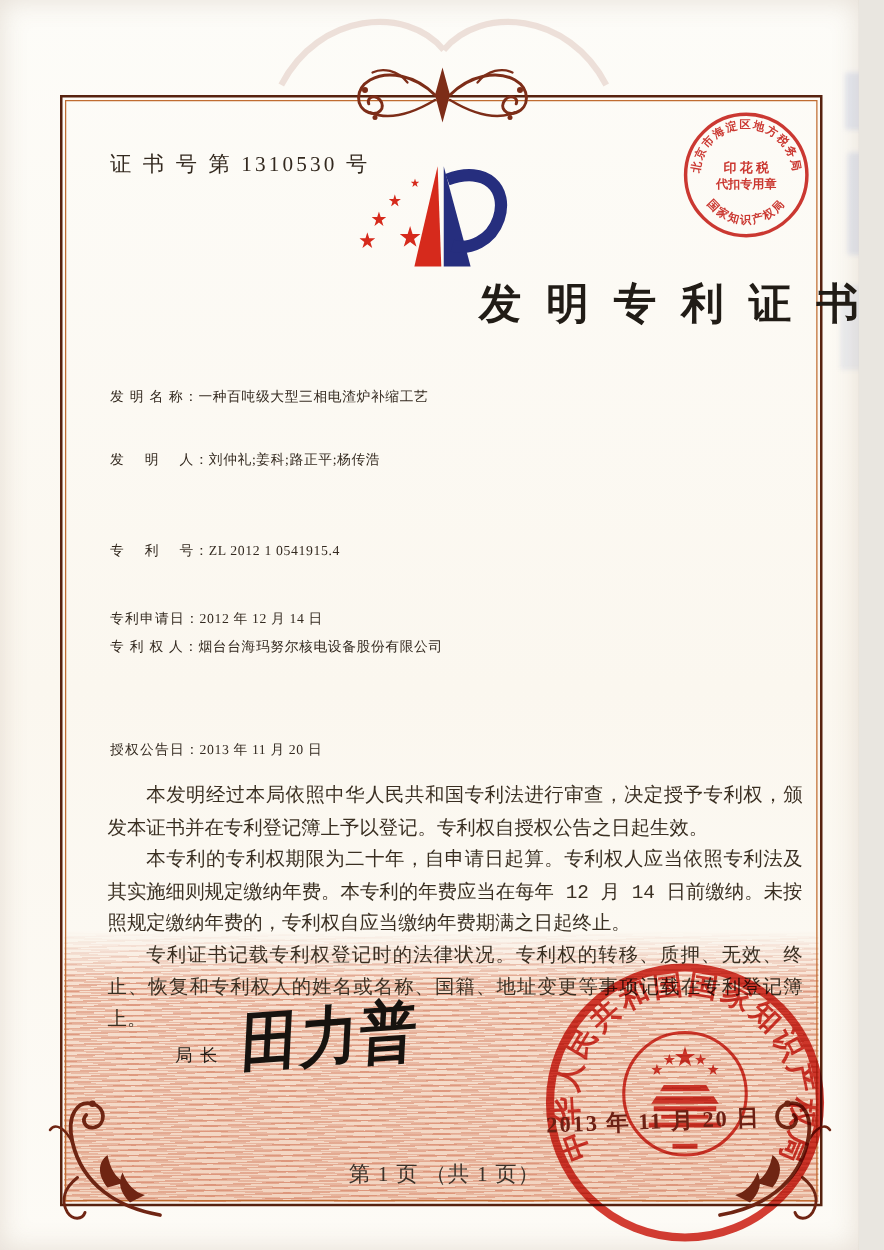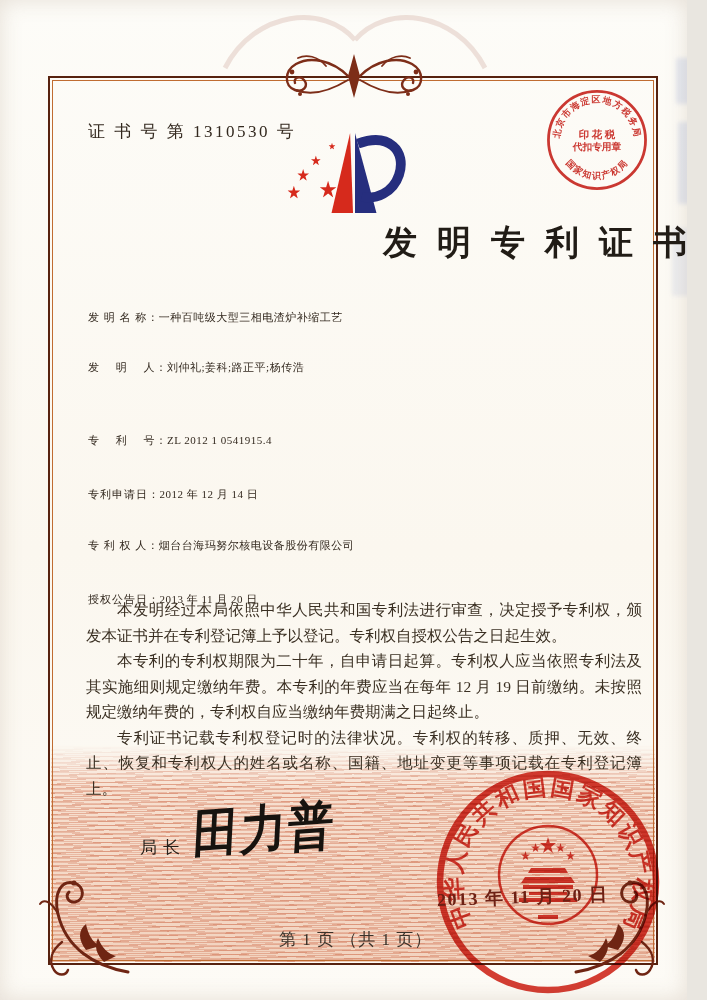--- a/index.html
+++ b/index.html
@@ -22,23 +22,23 @@
       linear-gradient(180deg,#f8e3d4,#f2d3bf);
     -webkit-mask-image:linear-gradient(to bottom,transparent,#000 42px);
     mask-image:linear-gradient(to bottom,transparent,#000 42px);
   }
   
   .cert-no{left:88px;top:120px;font-size:17px;letter-spacing:2.5px;z-index:4;}
   .title{left:0;top:220px;width:707px;text-align:right;font-size:34px;font-weight:bold;
     letter-spacing:20px;text-indent:20px;color:#211c16;z-index:4;}
   .field{left:88px;width:560px;font-size:11px;z-index:4;letter-spacing:0.5px;white-space:nowrap;}
   .field .flabel{letter-spacing:1px;}
-  .paras{left:86px;top:597px;width:556px;z-index:4;}
+  .paras{left:86px;top:625px;width:556px;z-index:4;font-family:Liberation Mono, monospace;}
   .paras p{margin:0;font-size:15.5px;line-height:25.5px;text-align:justify;text-indent:2em;color:#3a2f22;}
-  .director{left:140px;top:836px;font-size:17px;letter-spacing:6px;z-index:4;color:#26201a;}
+  .director{left:140px;top:836px;font-size:14px;letter-spacing:6px;z-index:4;color:#26201a;}
   .signature{left:193px;top:800px;font-size:52px;font-weight:bold;color:#17130f;z-index:4;
     font-family:"DejaVu Serif","Liberation Serif",serif;
     transform:rotate(-4deg) skewX(-7deg) scaleX(0.88);transform-origin:left center;letter-spacing:2px;}
   .footer{left:279px;top:928px;font-size:17px;letter-spacing:1px;z-index:4;color:#3a322a;}
   .seal-date{left:437px;top:885px;font-size:18px;font-weight:bold;color:#6d2014;z-index:6;
     letter-spacing:1.5px;transform:rotate(-2deg);white-space:nowrap;}
   
   .logo{left:284px;top:130px;z-index:4;}
   .big-seal{left:433px;top:767px;z-index:5;opacity:0.88;mix-blend-mode:multiply;}
   .tax-stamp{left:545px;top:88px;z-index:5;opacity:0.9;mix-blend-mode:multiply;}
@@ -147,30 +147,30 @@
   </div>
   <div class="abs field" style="top:360px;">
     <span class="flabel">发　 明　 人</span><span>：</span><span class="fvalue">刘仲礼;姜科;路正平;杨传浩</span>
   </div>
   <div class="abs field" style="top:433px;">
     <span class="flabel">专　 利　 号</span><span>：</span><span class="fvalue">ZL 2012 1 0541915.4</span>
   </div>
   <div class="abs field" style="top:442px;margin-top:45px;">
     <span class="flabel">专利申请日</span><span>：</span><span class="fvalue">2012 年 12 月 14 日</span>
   </div>
-  <div class="abs field" style="top:538px;">
+  <div class="abs field" style="top:510px;">
     <span class="flabel">专 利 权 人</span><span>：</span><span class="fvalue">烟台台海玛努尔核电设备股份有限公司</span>
   </div>
   <div class="abs field" style="top:592px;">
     <span class="flabel">授权公告日</span><span>：</span><span class="fvalue">2013 年 11 月 20 日</span>
   </div>
 
   <div class="abs paras">
     <p>本发明经过本局依照中华人民共和国专利法进行审查，决定授予专利权，颁发本证书并在专利登记簿上予以登记。专利权自授权公告之日起生效。</p>
-    <p>本专利的专利权期限为二十年，自申请日起算。专利权人应当依照专利法及其实施细则规定缴纳年费。本专利的年费应当在每年 12 月 19 日前缴纳。未按照规定缴纳年费的，专利权自应当缴纳年费期满之日起终止。</p>
+    <p>本专利的专利权期限为二十年，自申请日起算。专利权人应当依照专利法及其实施细则规定缴纳年费。本专利的年费应当在每年 12 月 14 日前缴纳。未按照规定缴纳年费的，专利权自应当缴纳年费期满之日起终止。</p>
     <p>专利证书记载专利权登记时的法律状况。专利权的转移、质押、无效、终止、恢复和专利权人的姓名或名称、国籍、地址变更等事项记载在专利登记簿上。</p>
   </div>
 
   <div class="abs director">局长</div>
   <div class="abs signature">田力普</div>
 
   <svg class="abs big-seal" width="230" height="230" viewBox="0 0 230 230">
     <circle cx="115" cy="115" r="108" fill="none" stroke="#cf2318" stroke-width="6.5"></circle>
     <defs>
       <path id="sealArc" d="M 39.7 158.5 A 87 87 0 1 1 190.3 158.5" fill="none"></path>

